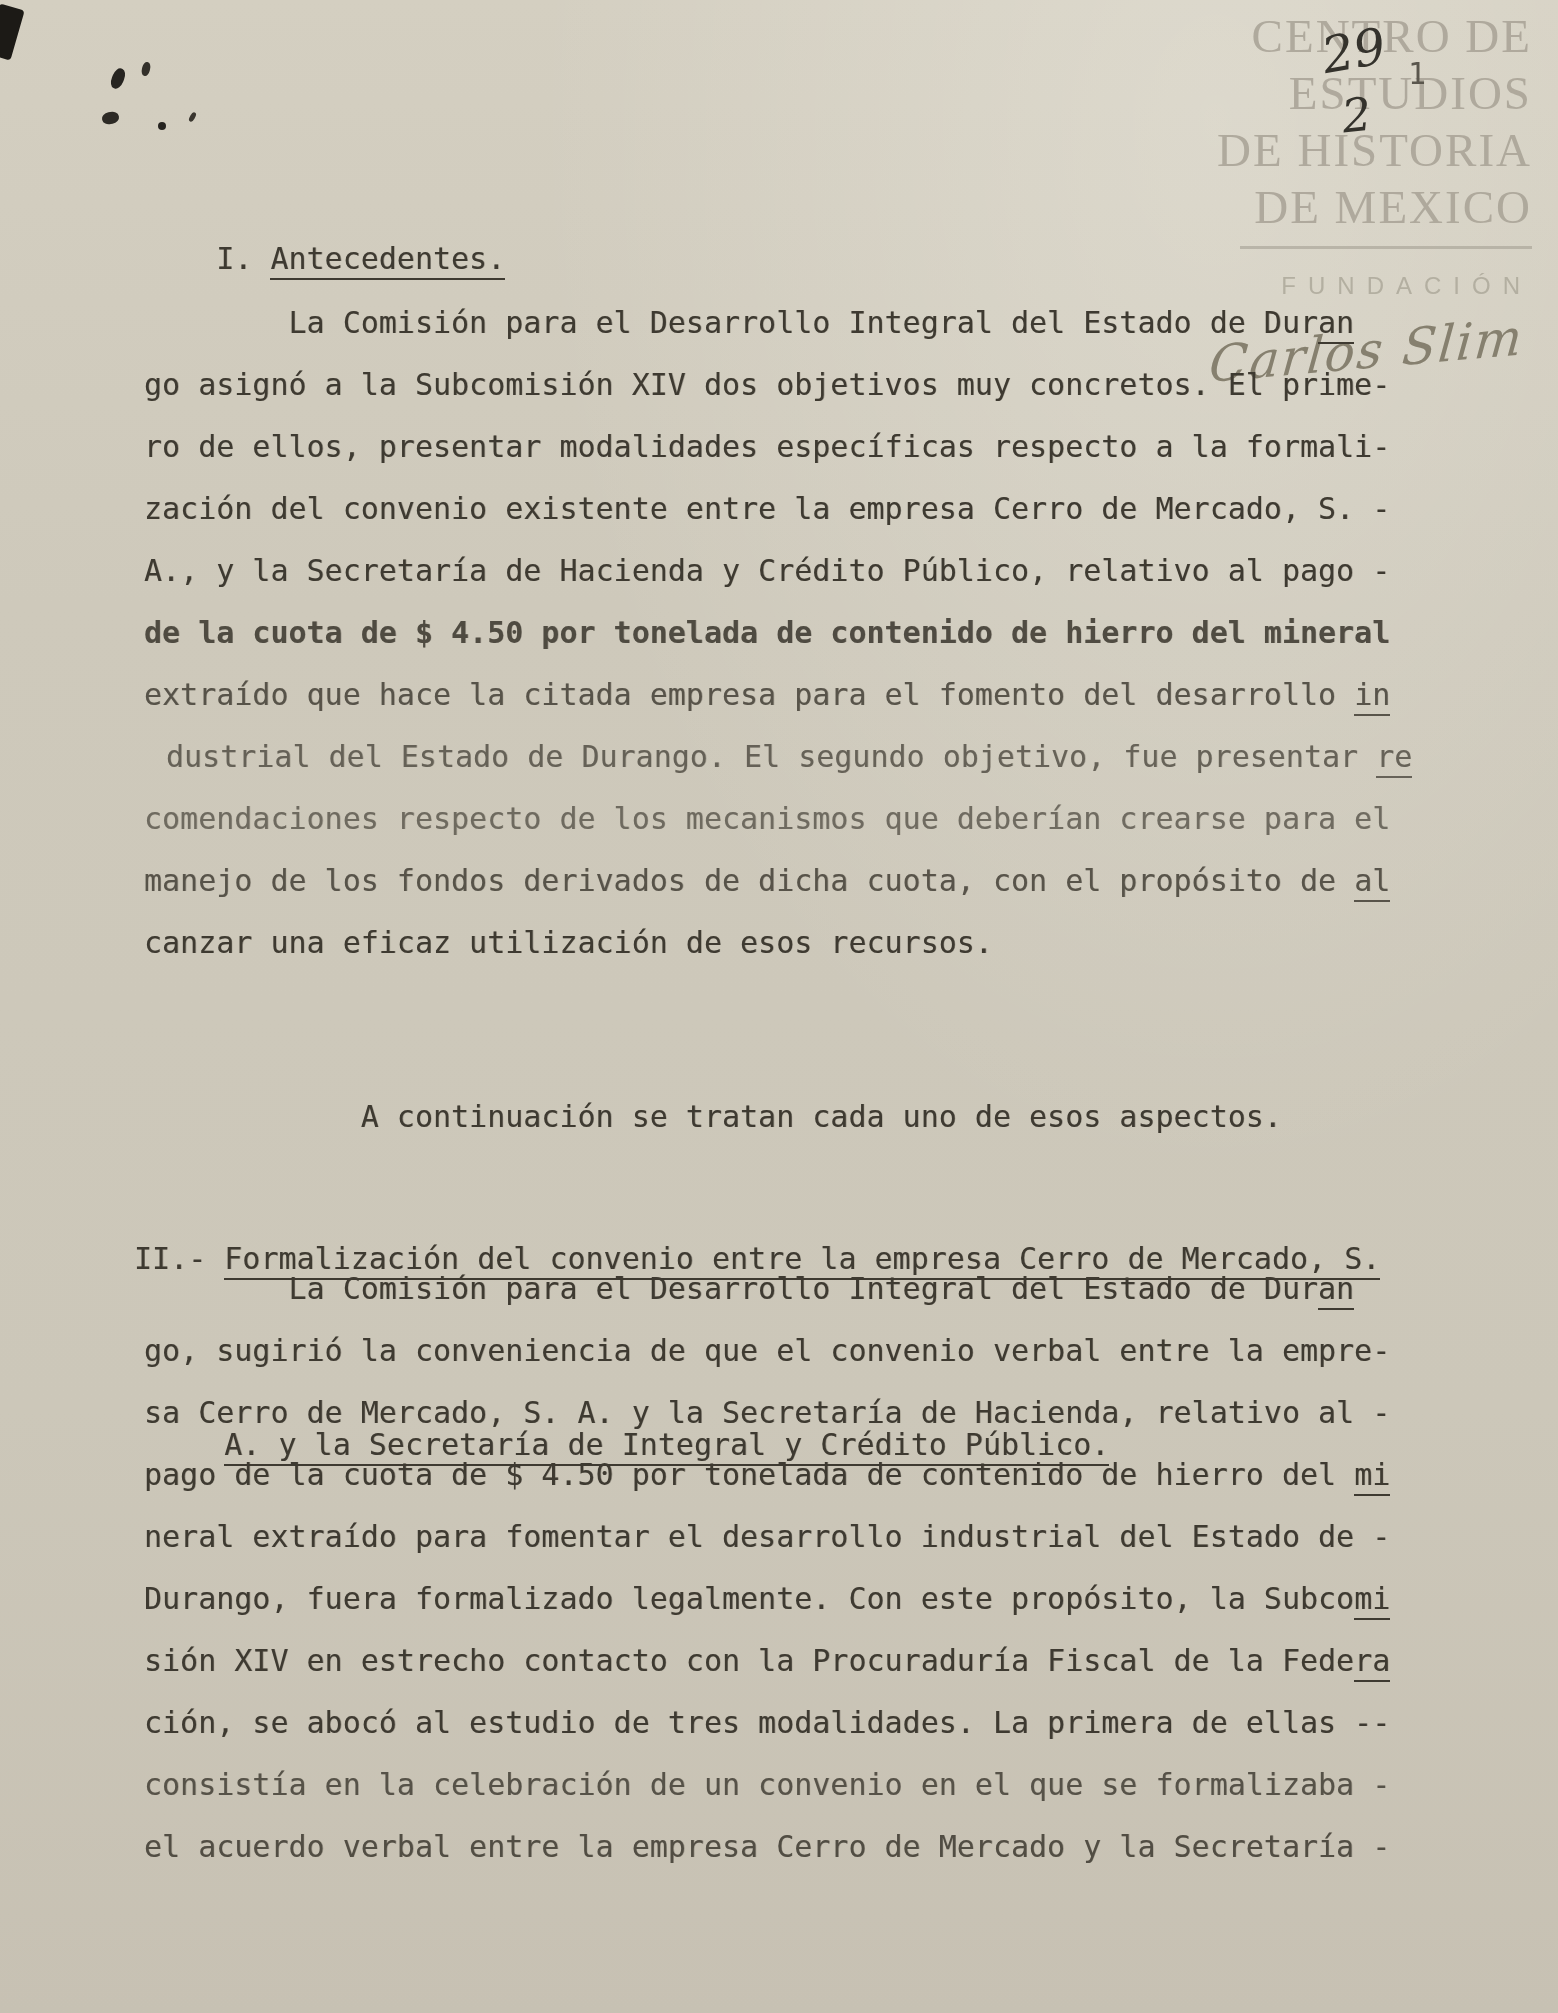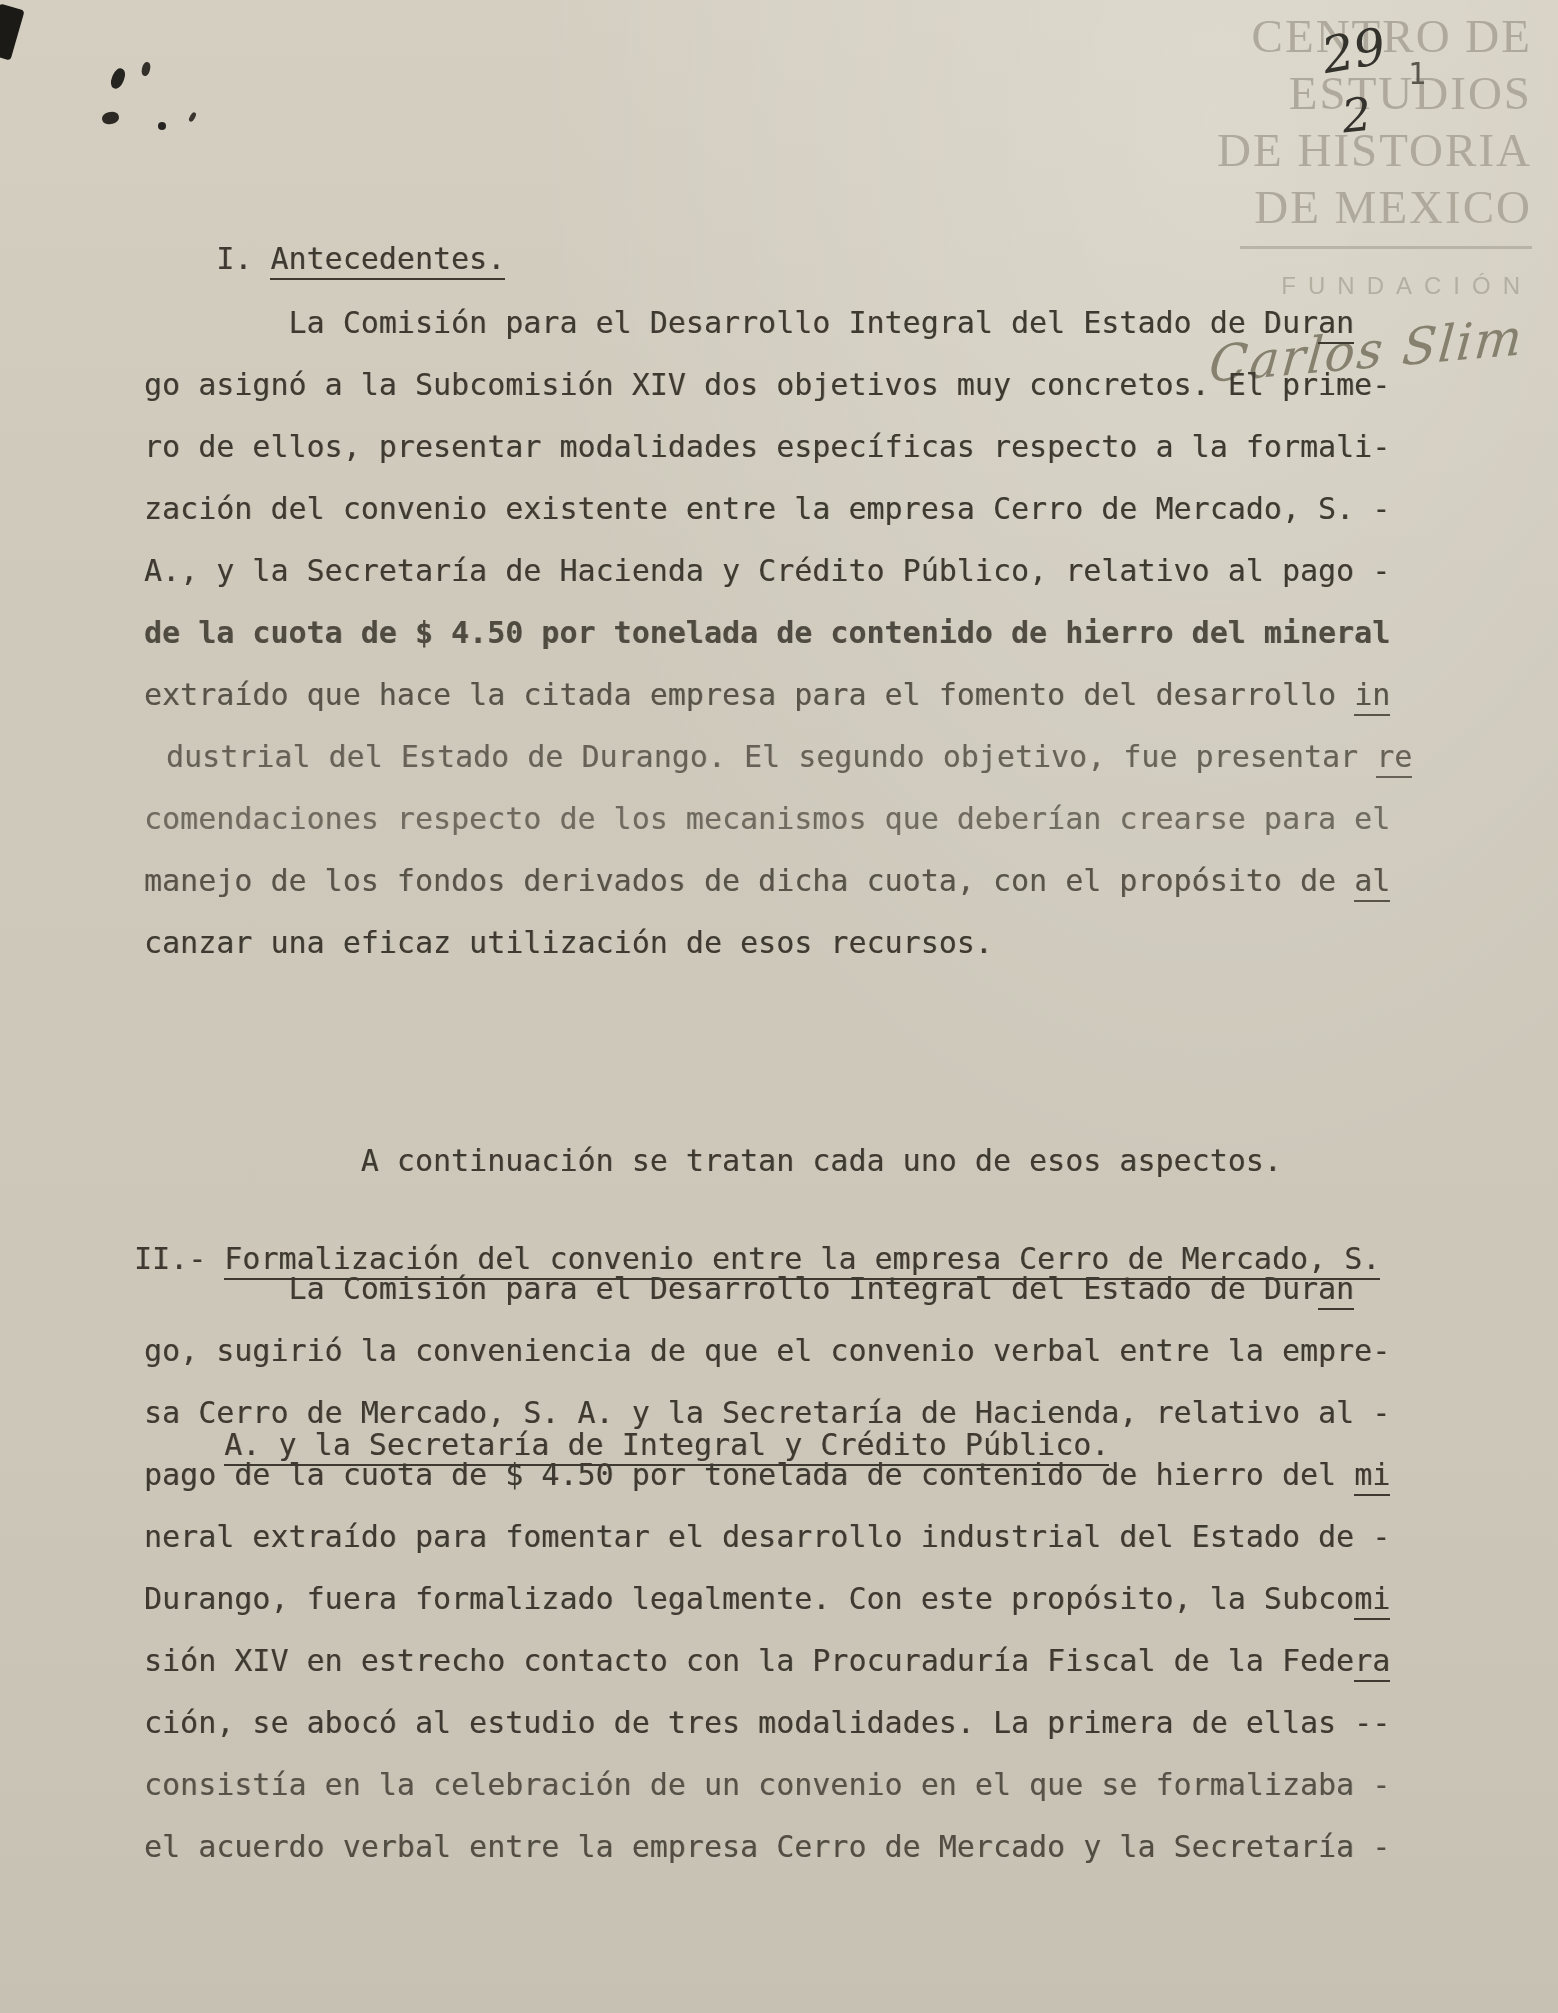--- a/index.html
+++ b/index.html
@@ -14,21 +14,21 @@
   }
   
   .typed{
     position:absolute;left:144px;white-space:pre;
     font-size:30px;line-height:62px;color:#3e3a31;
     text-shadow:0.6px 0 0 rgba(62,58,49,0.35);
   }
   .u{border-bottom:2px solid currentColor;padding-bottom:2px;}
   .h1{top:166px;text-align:right;}
   .para1{top:292px;}
-  .para2{top:1068px;}
+  .para2{top:1024px;}
   .h2{top:1104px;left:134px;}
   .para3{top:1258px;}
   .para1 .tline:nth-child(6){opacity:.88;font-weight:bold;}
   .para1 .tline:nth-child(7){opacity:.82;}
   .para1 .tline:nth-child(8){opacity:.72;margin-left:22px;}
   .para1 .tline:nth-child(9){opacity:.66;}
   .para1 .tline:nth-child(10){opacity:.82;}
   .para3 .tline:nth-child(9){opacity:.82;}
   .para3 .tline:nth-child(10){opacity:.86;}
   

